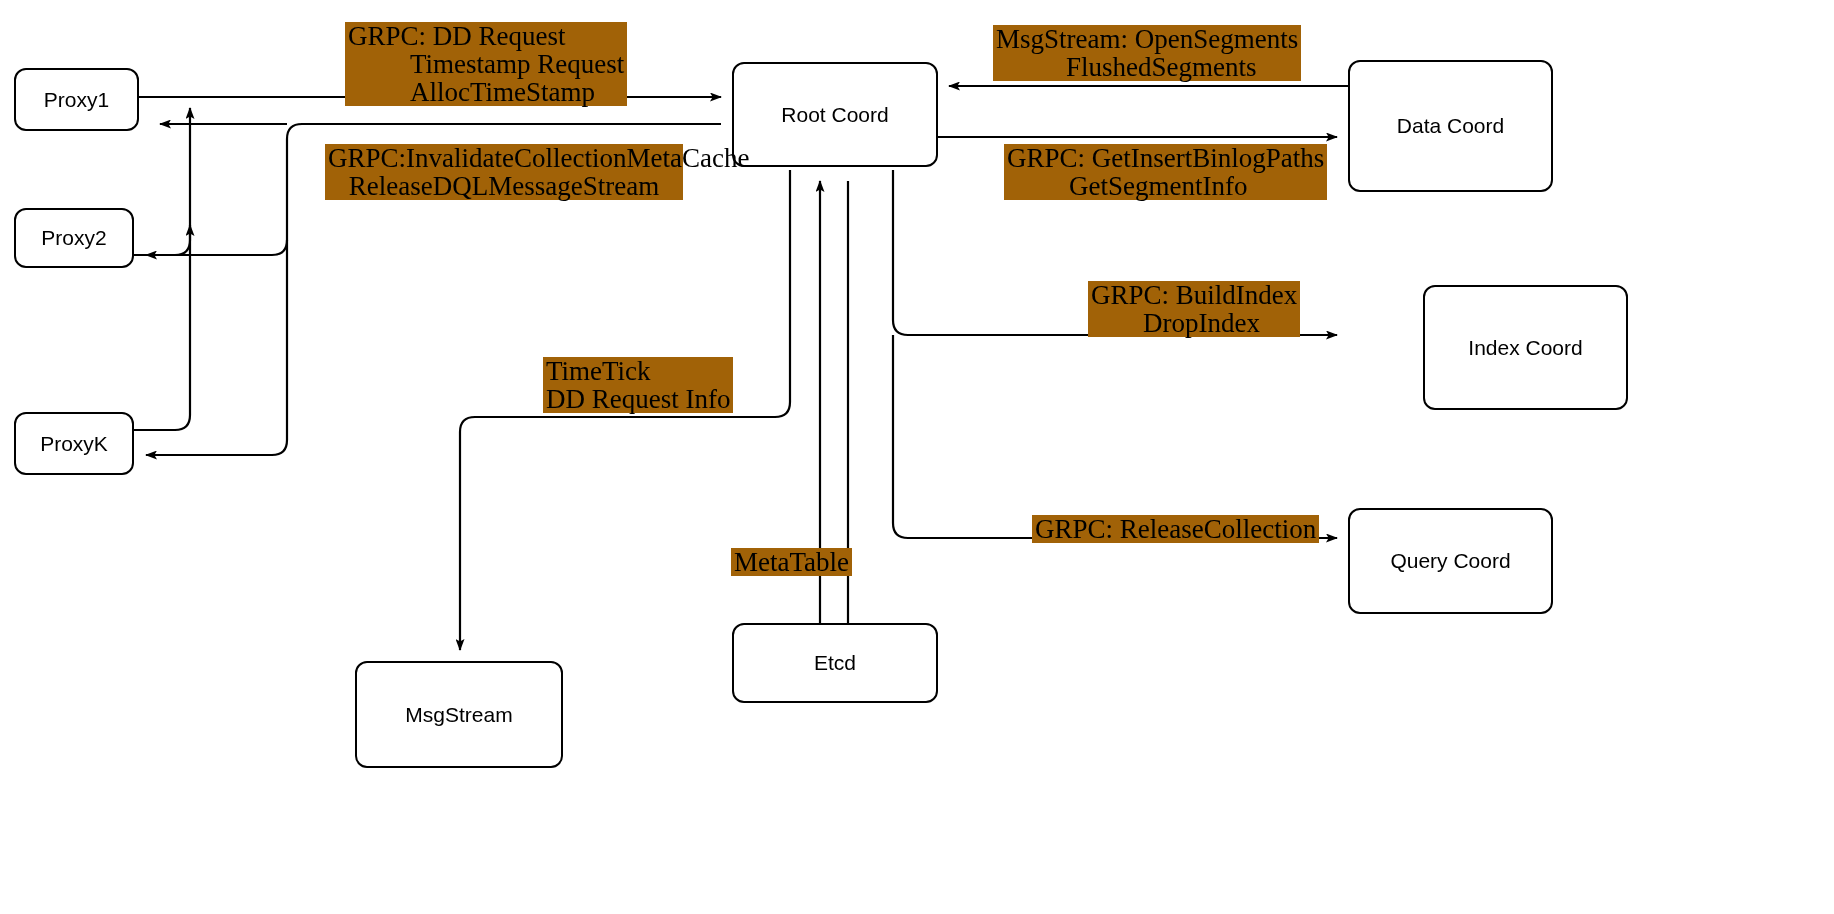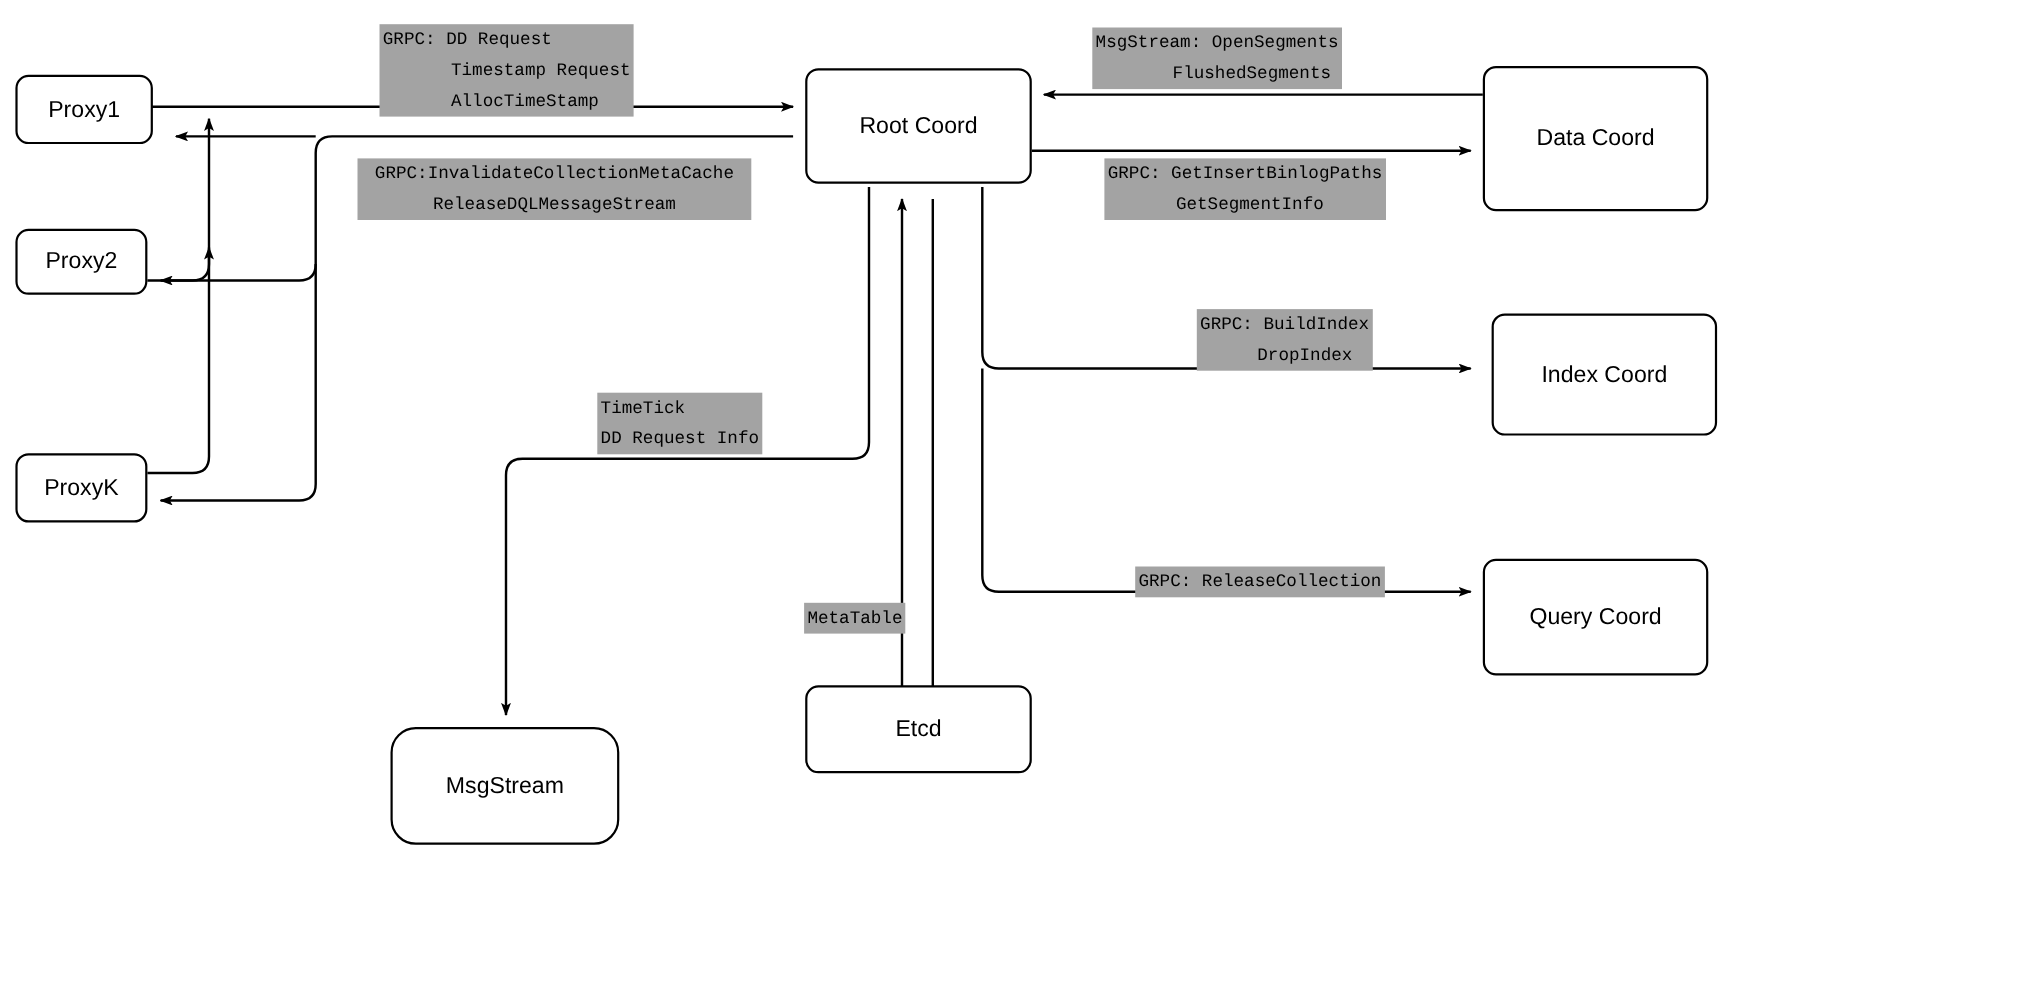--- a/index.html
+++ b/index.html
@@ -39,26 +39,26 @@
   .node-label {
     font-family: "Liberation Sans", sans-serif;
     font-size: 21px;
     color: #000000;
     line-height: 1.2;
     text-align: center;
     white-space: nowrap;
   }
   .edge-label {
     position: absolute;
-    font-family: Liberation Mono, monospace;
-    font-size: 16px;
+    font-family: Liberation Serif, serif;
+    font-size: 27px;
     color: #000000;
     line-height: 28px;
     white-space: nowrap;
-    background: #a3a3a3;
+    background: #a16207;
     padding: 0 3px;
     z-index: 4;
   }
   .edge-label.al-left   { text-align: left; }
   .edge-label.al-center { text-align: center; }
   .lbl-line { display: block; }
 </style>
 </head>
 <body>
 
@@ -114,29 +114,29 @@
   </div>
 
   <div class="node-box" style="left:732px; top:62px; width:206px; height:105px;">
     <span class="node-label">Root Coord</span>
   </div>
 
   <div class="node-box" style="left:1348px; top:60px; width:205px; height:132px;">
     <span class="node-label">Data Coord</span>
   </div>
 
-  <div class="node-box" style="left:1356px; top:285px; width:205px; height:111px;">
+  <div class="node-box" style="left:1423px; top:285px; width:205px; height:125px;">
     <span class="node-label">Index Coord</span>
   </div>
 
   <div class="node-box" style="left:1348px; top:508px; width:205px; height:106px;">
     <span class="node-label">Query Coord</span>
   </div>
 
-  <div class="node-box" style="left:355px; top:661px; width:208px; height:107px;border-radius:23px;">
+  <div class="node-box" style="left:355px; top:661px; width:208px; height:107px;">
     <span class="node-label">MsgStream</span>
   </div>
 
   <div class="node-box" style="left:732px; top:623px; width:206px; height:80px;">
     <span class="node-label">Etcd</span>
   </div>
 
   <div class="edge-label al-left" style="left:345px; top:22px;">
     <span class="lbl-line">GRPC: DD Request</span>
     <span class="lbl-line" style="padding-left:62px;">Timestamp Request</span>

